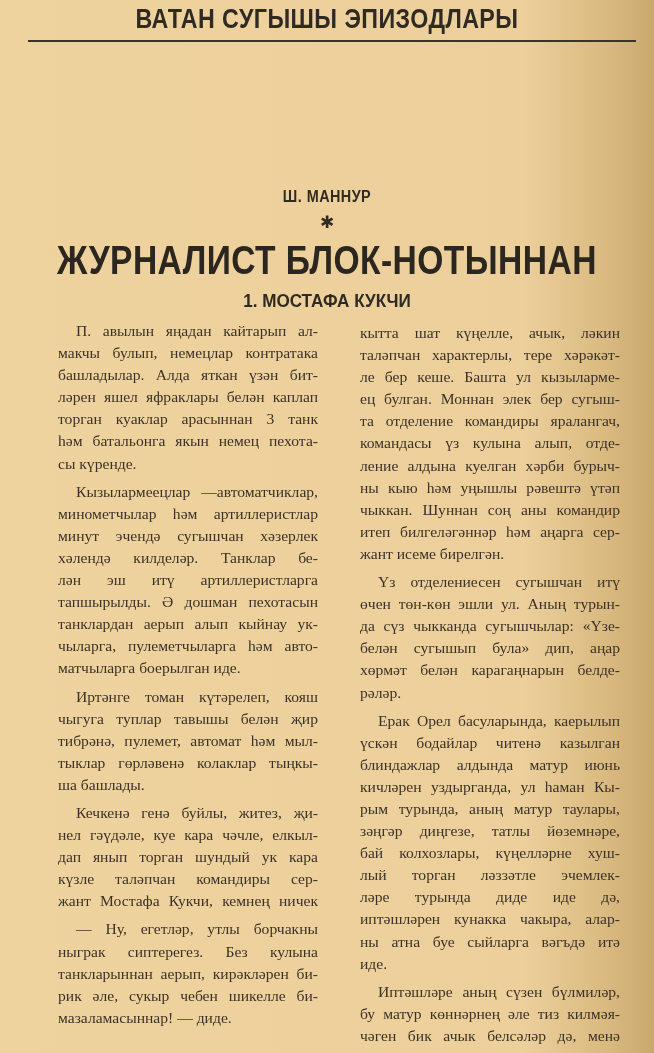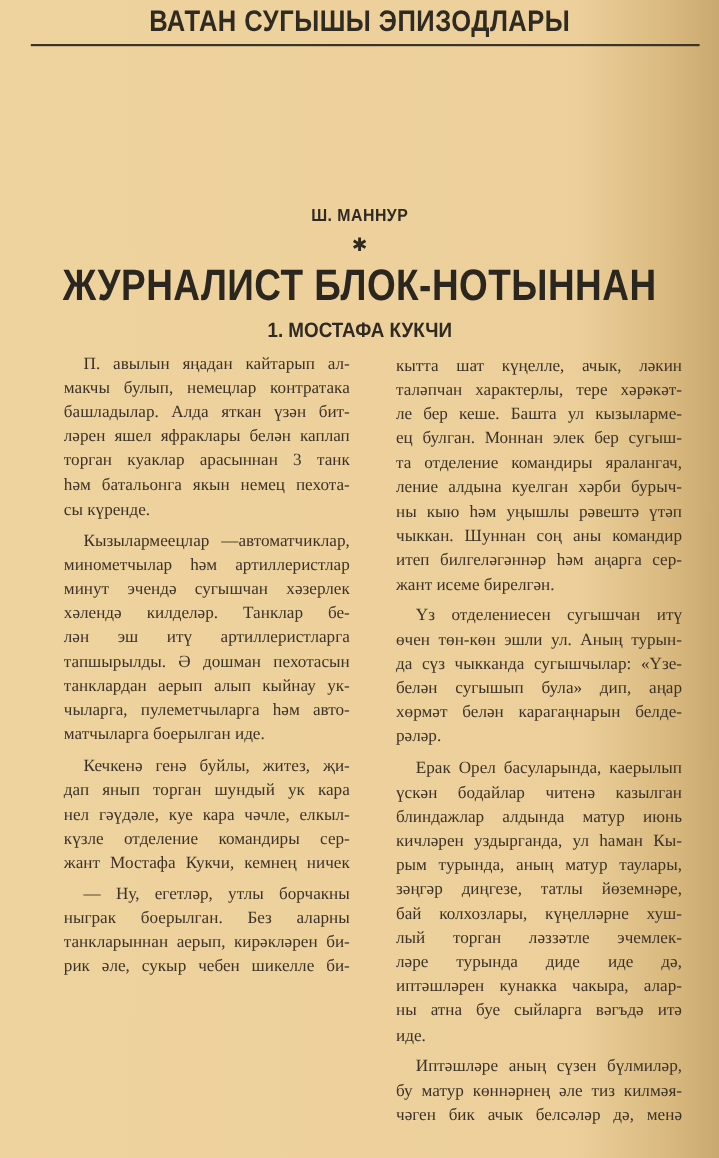--- a/index.html
+++ b/index.html
@@ -96,40 +96,49 @@
       <span class="line">минометчылар һәм артиллеристлар</span>
       <span class="line">минут эчендә сугышчан хәзерлек</span>
       <span class="line">хәлендә килделәр. Танклар бе-</span>
       <span class="line">лән эш итү артиллеристларга</span>
       <span class="line">тапшырылды. Ә дошман пехотасын</span>
       <span class="line">танклардан аерып алып кыйнау ук-</span>
       <span class="line">чыларга, пулеметчыларга һәм авто-</span>
       <span class="line last">матчыларга боерылган иде.</span>
     </div>
     <div class="para">
+      <span class="line">Иртәнге томан күтәрелеп, кояш</span>
+      <span class="line">чыгуга туплар тавышы белән җир</span>
+      <span class="line">тибрәнә, пулемет, автомат һәм мыл-</span>
+      <span class="line">тыклар гөрләвенә колаклар тыңкы-</span>
+      <span class="line last">ша башлады.</span>
+    </div>
+    <div class="para">
       <span class="line">Кечкенә генә буйлы, житез, җи-</span>
+      <span class="line">нел гәүдәле, куе кара чәчле, елкыл-</span>
       <span class="line">дап янып торган шундый ук кара</span>
-      <span class="line">нел гәүдәле, куе кара чәчле, елкыл-</span>
-      <span class="line">күзле отделение командиры сер-</span>
+      <span class="line">күзле таләпчан командиры сер-</span>
       <span class="line">жант Мостафа Кукчи, кемнең ничек</span>
     </div>
     <div class="para">
       <span class="line">— Ну, егетләр, утлы борчакны</span>
-      <span class="line">ныграк боерылган. Без аларны</span>
+      <span class="line">ныграк сиптерегез. Без кулына</span>
       <span class="line">танкларыннан аерып, кирәкләрен би-</span>
       <span class="line">рик әле, сукыр чебен шикелле би-</span>
+      <span class="line last">мазаламасыннар! — диде.</span>
     </div>
   </div>
 <div class="col col-right" id="col-right">
     <div class="para nobreak">
       <span class="line">кытта шат күңелле, ачык, ләкин</span>
       <span class="line">таләпчан характерлы, тере хәрәкәт-</span>
       <span class="line">ле бер кеше. Башта ул кызыларме-</span>
       <span class="line">ец булган. Моннан элек бер сугыш-</span>
       <span class="line">та отделение командиры яралангач,</span>
+      <span class="line">командасы үз кулына алып, отде-</span>
       <span class="line">ление алдына куелган хәрби бурыч-</span>
       <span class="line">ны кыю һәм уңышлы рәвештә үтәп</span>
       <span class="line">чыккан. Шуннан соң аны командир</span>
       <span class="line">итеп билгеләгәннәр һәм аңарга сер-</span>
       <span class="line last">жант исеме бирелгән.</span>
     </div>
     <div class="para">
       <span class="line">Үз отделениесен сугышчан итү</span>
       <span class="line">өчен төн-көн эшли ул. Аның турын-</span>
       <span class="line">да сүз чыкканда сугышчылар: «Үзе-</span>

